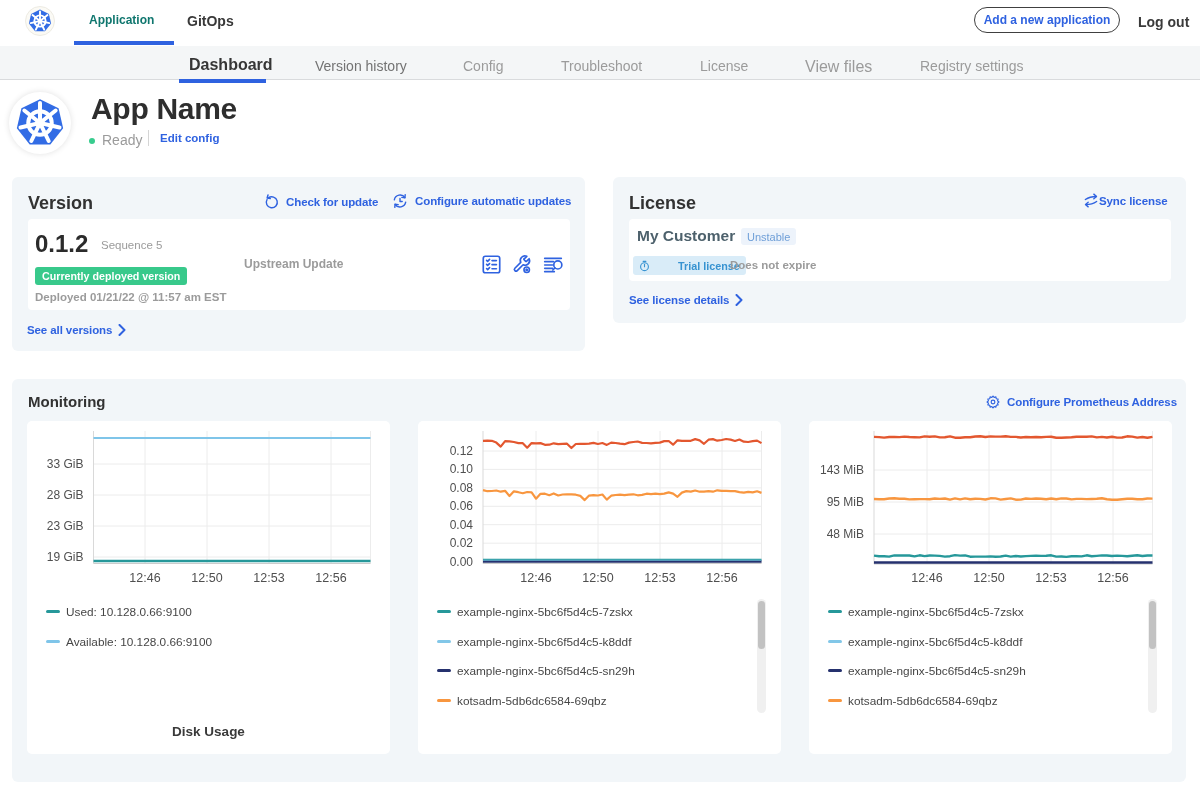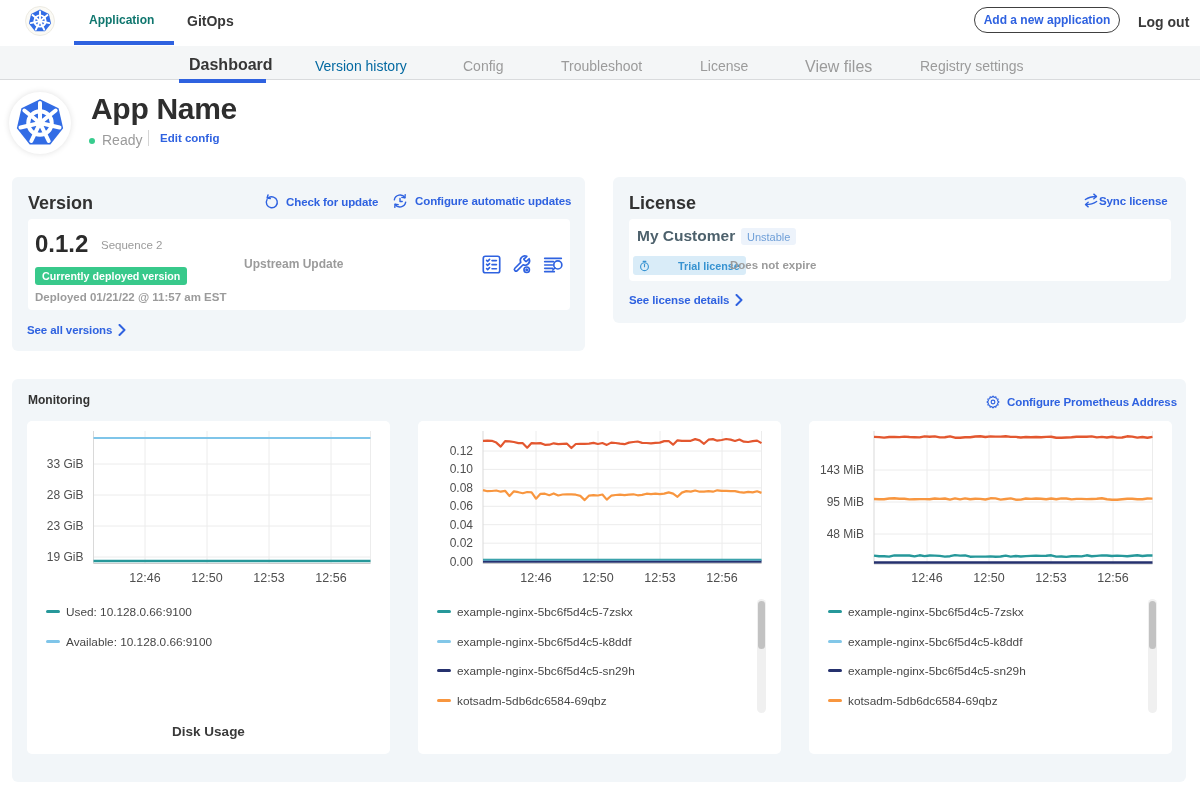--- a/index.html
+++ b/index.html
@@ -29,21 +29,21 @@
     </svg>
   </div>
 <div class="abs" style="left:89px;top:13px;font-size:12px;font-weight:bold;color:#0f766e;">Application</div>
 <div class="abs" style="left:187px;top:13px;font-size:14px;font-weight:bold;color:#383838;">GitOps</div>
 <div class="abs" style="left:74px;top:41.3px;width:100px;height:3.5px;background:#2f62e0;"></div>
 <div class="abs" style="left:974px;top:7px;width:146px;height:26px;border:1px solid #404040;border-radius:14px;display:flex;align-items:center;justify-content:center;font-size:12px;font-weight:bold;color:#2f62e0;">Add a new application</div>
 <div class="abs" style="left:1138px;top:14px;font-size:14px;font-weight:bold;color:#3a3a3a;">Log out</div>
 
 <div class="abs" style="left:0;top:46px;width:1200px;height:34px;background:#f4f6f7;border-bottom:1px solid #d9dbdd;"></div>
 <div class="abs" style="left:189px;top:56px;font-size:16px;font-weight:bold;color:#363636;">Dashboard</div>
-<div class="abs" style="left:315px;top:58px;font-size:14px;color:#0369a1;">Version history</div>
+<div class="abs" style="left:315px;top:58px;font-size:14px;color:#737373;">Version history</div>
 <div class="abs" style="left:463px;top:58px;font-size:14px;color:#9b9b9b;">Config</div>
 <div class="abs" style="left:561px;top:58px;font-size:14px;color:#9b9b9b;">Troubleshoot</div>
 <div class="abs" style="left:700px;top:58px;font-size:14px;color:#9b9b9b;">License</div>
 <div class="abs" style="left:805px;top:58px;font-size:16px;color:#9b9b9b;">View files</div>
 <div class="abs" style="left:920px;top:58px;font-size:14px;color:#9b9b9b;">Registry settings</div>
 <div class="abs" style="left:179px;top:79px;width:87px;height:3.8px;background:#2f62e0;"></div>
 
 <div class="abs" style="left:9px;top:92px;width:62px;height:62px;border-radius:50%;background:#fff;box-shadow:0 0 6px rgba(0,0,0,0.12);display:flex;align-items:center;justify-content:center;">
     <svg width="50" height="50" viewBox="0 0 100 100">
       <polygon points="50.0,2.5 12.9,20.4 3.7,60.6 29.4,92.8 70.6,92.8 96.3,60.6 87.1,20.4" fill="#326ce5"></polygon>
@@ -78,21 +78,21 @@
       <path d="M3.5 10.3 A8.7 8.7 0 0 1 19.4 7.1"></path>
       <polyline points="19.8 2.4 19.4 7.1 14.7 6.6"></polyline>
       <path d="M20.5 13.7 A8.7 8.7 0 0 1 4.6 16.9"></path>
       <polyline points="4.2 21.6 4.6 16.9 9.3 17.4"></polyline>
       <polyline points="12 8.2 12 12.8 15.3 12.8"></polyline>
     </svg>
     <span class="link" style="margin-left:7px;">Configure automatic updates</span>
   </div>
 <div class="whitebox" style="left:28px;top:219px;width:542px;height:91px;"></div>
 <div class="abs" style="left:35px;top:230px;font-size:24px;font-weight:bold;color:#2b2b2b;">0.1.2</div>
-<div class="abs" style="left:101px;top:239px;font-size:11.5px;color:#9b9b9b;">Sequence 2</div>
+<div class="abs" style="left:101px;top:239px;font-size:11.5px;color:#9b9b9b;">Sequence 5</div>
 <div class="abs" style="left:35px;top:267px;height:18px;background:#38c98b;border-radius:3px;display:flex;align-items:center;padding:0 7px;font-size:10.7px;font-weight:bold;color:#fff;">Currently deployed version</div>
 <div class="abs" style="left:35px;top:291px;font-size:11.5px;font-weight:bold;color:#9b9b9b;">Deployed 01/21/22 @ 11:57 am EST</div>
 <div class="abs" style="left:244px;top:257px;font-size:12px;font-weight:bold;color:#9b9b9b;">Upstream Update</div>
 <div class="abs row" style="left:481px;top:254px;">
     <svg width="21" height="21" viewBox="0 0 24 24" fill="none" stroke="#2f62e0" stroke-width="1.9" stroke-linecap="round" stroke-linejoin="round">
       <rect x="2.6" y="2.6" width="18.8" height="18.8" rx="2.4"></rect>
       <polyline points="6.4 7.2 7.6 8.4 9.8 6.2"></polyline>
       <line x1="12.6" y1="7.5" x2="17.6" y2="7.5"></line>
       <polyline points="6.4 11.9 7.6 13.1 9.8 10.9"></polyline>
       <line x1="12.6" y1="12.2" x2="17.6" y2="12.2"></line>
@@ -151,21 +151,21 @@
 <div class="abs row" style="left:629px;top:294px;">
     <span class="link">See license details</span>
     <span style="margin-left:6px;display:flex;">
       <svg width="8" height="12" viewBox="0 0 8 12" fill="none" stroke="#2f62e0" stroke-width="2" stroke-linecap="round" stroke-linejoin="round">
         <polyline points="1.5 1 6.5 6 1.5 11"></polyline>
       </svg>
     </span>
   </div>
 
 <div class="card" style="left:12px;top:379px;width:1174px;height:403px;border-radius:6px;">
-<div class="abs" style="left:16px;top:14px;font-size:12px;font-weight:bold;color:#323232;">Monitoring</div>
+<div class="abs" style="left:16px;top:14px;font-size:15px;font-weight:bold;color:#323232;">Monitoring</div>
 <div class="abs row" style="left:974px;top:16px;">
       <svg width="14" height="14" viewBox="0 0 24 24" fill="none" stroke="#2f62e0" stroke-width="2" stroke-linejoin="round">
         <circle cx="12" cy="12" r="3.2"></circle>
         <path d="M12 1.8 L14 4.2 L17 3.2 L17.6 6.4 L20.8 7 L19.8 10 L22.2 12 L19.8 14 L20.8 17 L17.6 17.6 L17 20.8 L14 19.8 L12 22.2 L10 19.8 L7 20.8 L6.4 17.6 L3.2 17 L4.2 14 L1.8 12 L4.2 10 L3.2 7 L6.4 6.4 L7 3.2 L10 4.2 Z"></path>
       </svg>
       <span class="link" style="margin-left:7px;">Configure Prometheus Address</span>
     </div>
 <div class="chartcard" style="left:15px;">
 <svg width="363" height="168" viewBox="0 0 363 168" style="display:block">
 <line x1="66.5" y1="43" x2="343.5" y2="43" stroke="#ececec" stroke-width="1"></line>

